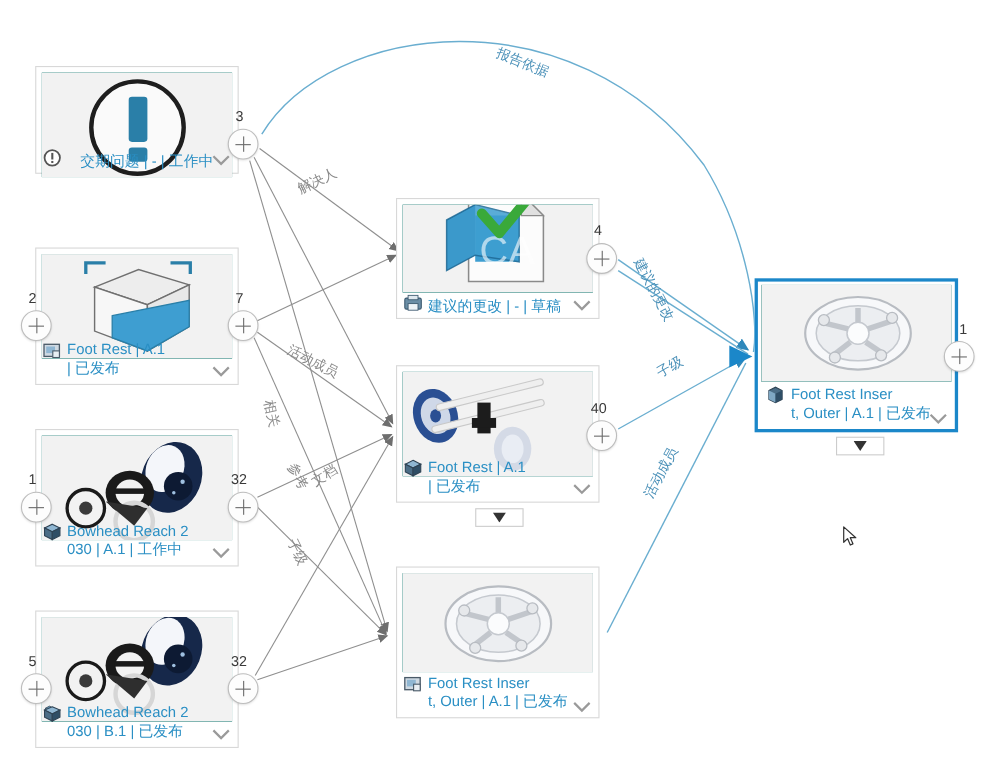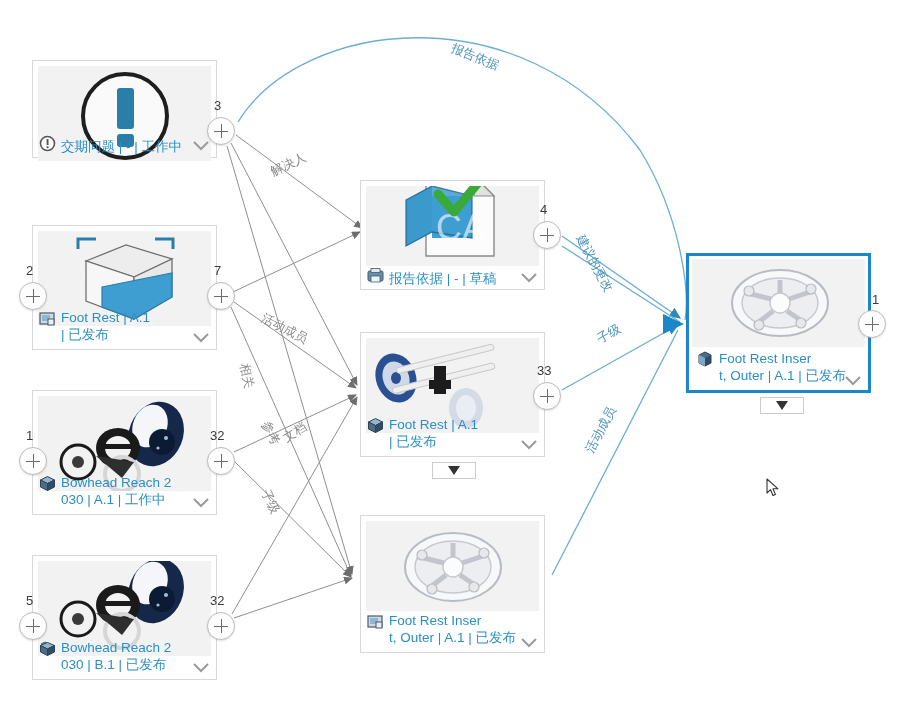--- a/index.html
+++ b/index.html
@@ -179,21 +179,21 @@
   <div class="edge-label grey" style="left:268px; top:165px; transform: rotate(-25deg);">解决人</div>
   <div class="edge-label blue" style="left:587px; top:232px; transform: rotate(62deg);">建议的更改</div>
   <div class="edge-label blue" style="left:594px; top:333px; transform: rotate(-30deg);">子级</div>
   <div class="edge-label blue" style="left:582px; top:448px; transform: rotate(-62deg);">活动成员</div>
   <div class="edge-label grey" style="left:266px; top:310px; transform: rotate(27deg);">活动成员</div>
   <div class="edge-label grey" style="left:252px; top:362px; transform: rotate(78deg);">相关</div>
   <div class="edge-label grey" style="left:272px; top:418px; transform: rotate(62deg);">参考</div>
   <div class="edge-label grey" style="left:280px; top:432px; transform: rotate(-32deg);">文档</div>
   <div class="edge-label grey" style="left:272px; top:487px; transform: rotate(64deg);">子级</div>
 
-  <div class="node" style="left:32px; top:60px; width:185px; height:98px;">
+  <div class="node" style="left:32px; top:60px; width:185px; height:98px;text-align:right;">
     <div class="thumb">
       <svg width="175" height="95" viewBox="0 0 175 95">
         <rect width="175" height="95" fill="url(#none)" style="fill:#f2f2f2"></rect>
         <circle cx="87" cy="50" r="42" fill="#fafafa" stroke="#1e1e1e" stroke-width="4"></circle>
         <rect x="79" y="22" width="17" height="41" rx="3" fill="#2a7fa8"></rect>
         <rect x="79" y="68" width="17" height="13" rx="3" fill="#2a7fa8"></rect>
       </svg>
     </div>
     <div class="labelicon single">
       <svg width="17" height="17" viewBox="0 0 17 17">
@@ -343,21 +343,21 @@
       </svg>
     </div>
     <div class="labelicon single">
       <svg width="17" height="17" viewBox="0 0 17 17">
         <rect x="1" y="4" width="15" height="10" rx="1.5" fill="#6b8ea6" stroke="#3d5a70" stroke-width="1"></rect>
         <rect x="4" y="1.5" width="9" height="4" fill="#dfe8ee" stroke="#3d5a70" stroke-width="0.8"></rect>
         <rect x="4" y="9" width="9" height="6" fill="#eef3f7" stroke="#3d5a70" stroke-width="0.8"></rect>
       </svg>
     </div>
     <div class="label" style="bottom:2px;">
-      <span>报告依据 | - | 草稿</span>
+      <span>建议的更改 | - | 草稿</span>
     </div>
     <div class="chev">
       <svg width="20" height="14" viewBox="0 0 20 14">
           <path d="M3,3 L10,10 L17,3" fill="none" stroke="#9a9a9a" stroke-width="2"></path>
         </svg>
     </div>
   </div>
   <div class="plus" style="left:533px; top:221px;"></div>
   <div class="plus-count" style="left:540px; top:202px;">4</div>
 
@@ -387,21 +387,21 @@
       <span>Foot Rest | A.1</span><br>
       <span>| 已发布</span>
     </div>
     <div class="chev">
       <svg width="20" height="14" viewBox="0 0 20 14">
           <path d="M3,3 L10,10 L17,3" fill="none" stroke="#9a9a9a" stroke-width="2"></path>
         </svg>
     </div>
   </div>
   <div class="plus" style="left:533px; top:382px;"></div>
-  <div class="plus-count" style="left:537px; top:363px;">33</div>
+  <div class="plus-count" style="left:537px; top:363px;">40</div>
   <div class="expander" style="left:432px; top:462px;">
     <svg width="12" height="9" viewBox="0 0 12 9">
         <path d="M0,0 L12,0 L6,9 z" fill="#333"></path>
       </svg>
   </div>
 
   <div class="node" style="left:360px; top:515px; width:185px; height:138px;">
     <div class="thumb" style="height:90px;">
       <svg width="175" height="90" viewBox="0 0 175 90">
         <rect width="175" height="90" fill="#f2f2f2"></rect>

